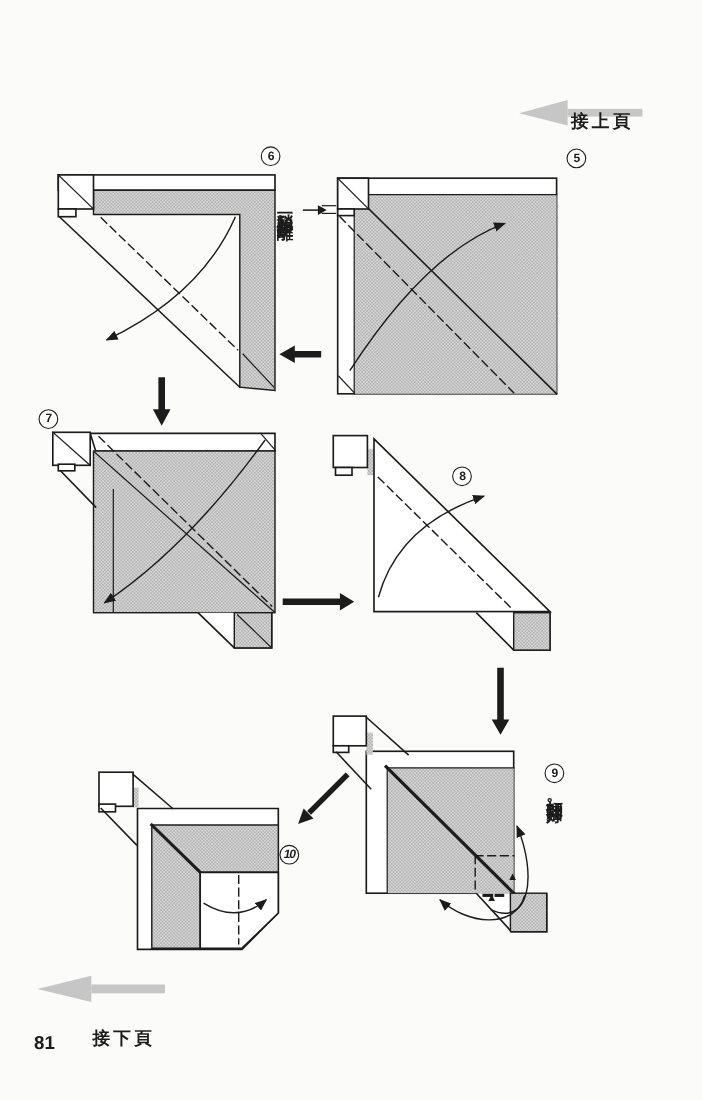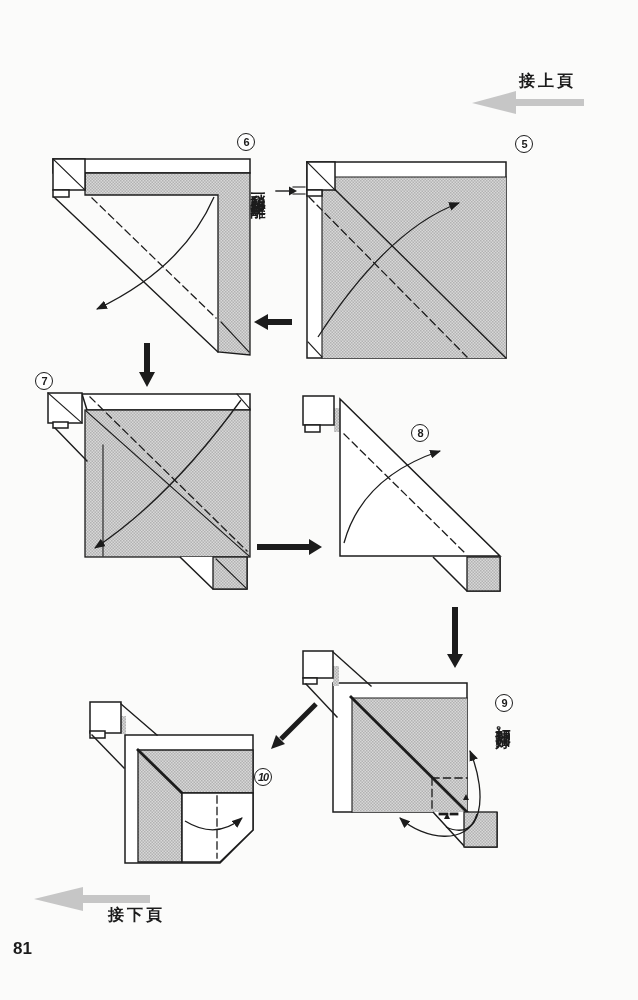--- a/index.html
+++ b/index.html
@@ -4,21 +4,21 @@
 <style>
   html,body{margin:0;padding:0;}
   body{
     width:638px;height:1000px;position:relative;overflow:hidden;
     background:#fbfbfa;
     font-family:"Liberation Sans","DejaVu Sans",sans-serif;
     color:var(--ink,#1c1c1c);
   }
   .abs{position:absolute;}
   .nav-label{
-    font-size:16px;font-weight:bold;letter-spacing:3px;white-space:nowrap;
+    font-size:16px;font-weight:bold;letter-spacing:3px;white-space:nowrap;margin-top:29px;
   }
   .page-num{
     font-size:17px;font-weight:bold;font-family:"Liberation Sans",sans-serif;
   }
   .badge{
     position:absolute;width:18px;height:18px;border:1.7px solid var(--ink,#1c1c1c);
     border-radius:50%;display:flex;align-items:center;justify-content:center;
     font-size:11px;font-weight:bold;letter-spacing:-1px;background:#fff;box-sizing:border-box;
   }
   .note{
@@ -164,22 +164,22 @@
     <path class="curve" d="M185,821 Q216,840 242,818"></path>
   </g>
 
   <g>
     <rect class="navarrow" x="83" y="895" width="67" height="8"></rect>
     <polygon class="navarrow" points="34,899 83,887 83,911"></polygon>
   </g>
 </svg>
 
 <div class="abs nav-label" style="left:519px;top:71px;">接上頁</div>
-<div class="abs nav-label" style="left:108px;top:905px;">接下頁</div>
-<div class="abs page-num" style="left:13px;top:939px;">81</div>
+<div class="abs nav-label" style="left:84px;top:905px;">接下頁</div>
+<div class="abs page-num" style="left:31px;top:939px;">81</div>
 
 <span class="badge" style="left:515px;top:135px;">5</span>
 <span class="badge" style="left:237px;top:133px;">6</span>
 <span class="badge" style="left:35px;top:372px;">7</span>
 <span class="badge" style="left:411px;top:424px;">8</span>
 <span class="badge" style="left:495px;top:694px;">9</span>
 <span class="badge" style="left:254px;top:768px;font-style:italic;">10</span>
 
 <div class="note" style="left:251px;top:182px;">稍留一些距離。</div>
 <div class="note" style="left:496px;top:716px;">打開摺好。</div>

